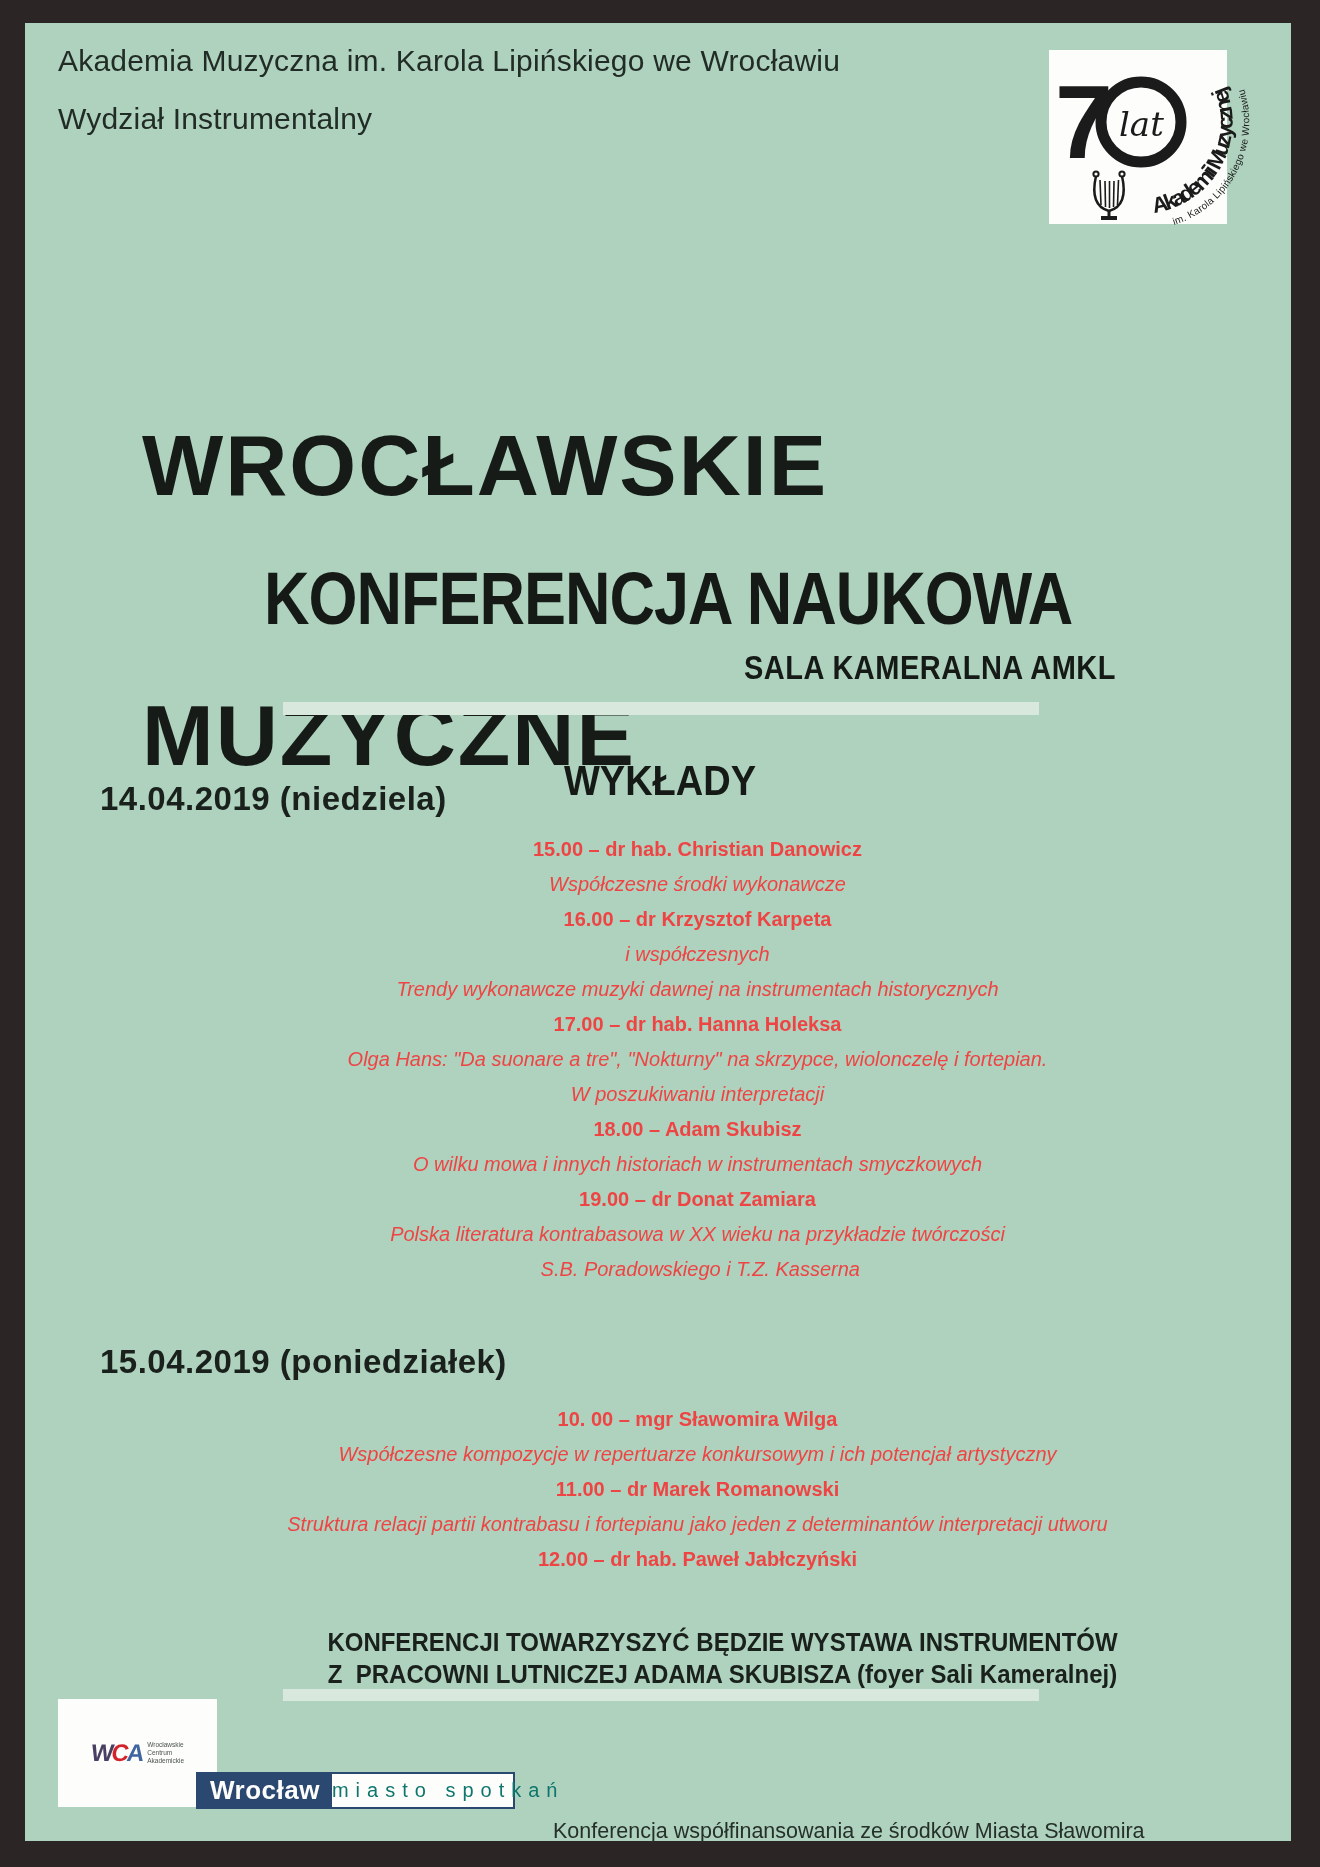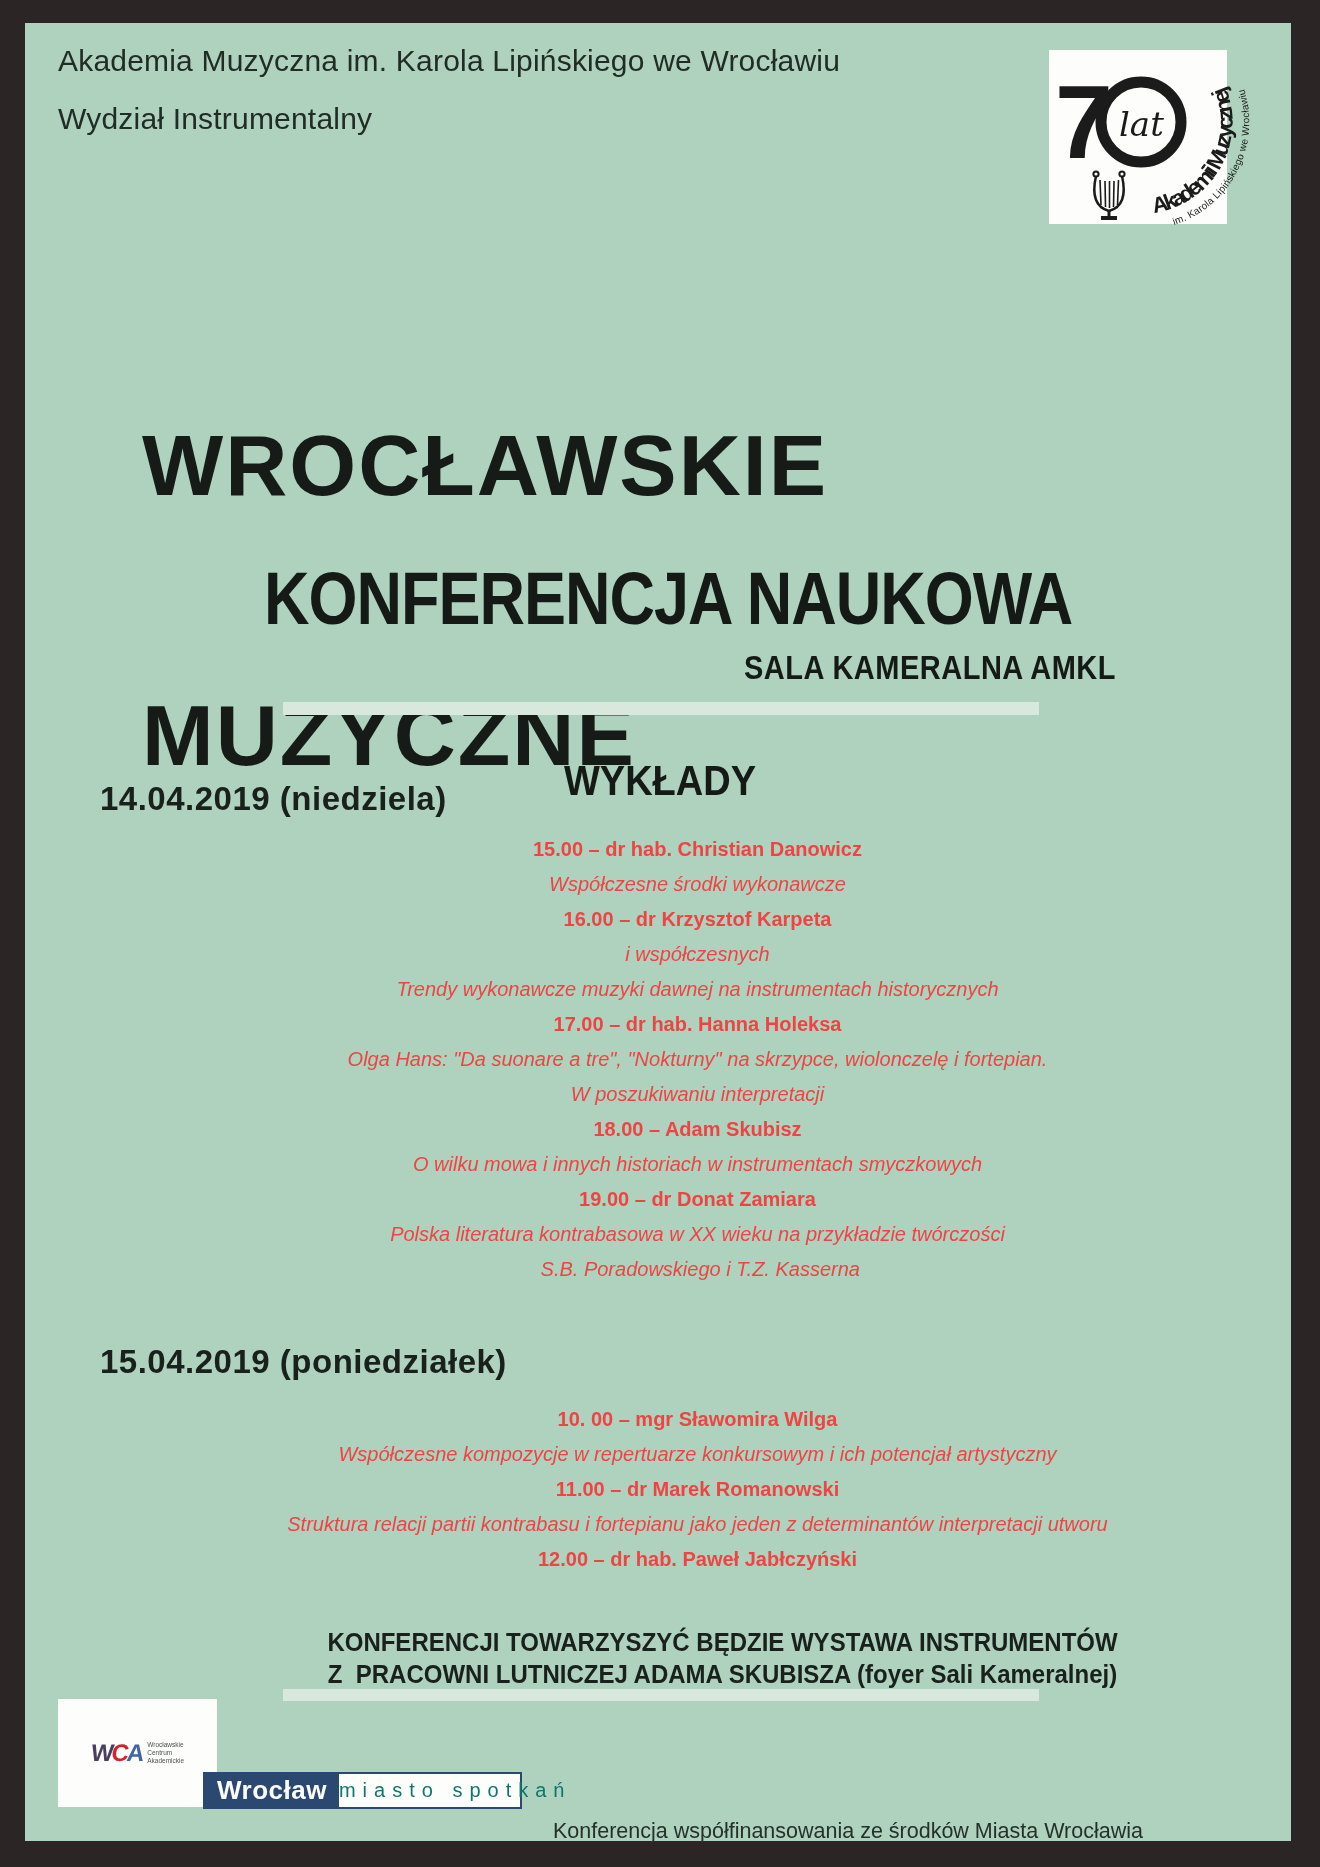--- a/index.html
+++ b/index.html
@@ -45,21 +45,21 @@
   .note div{white-space:pre;}
 
   .wca-box{left:58px;top:1699px;width:159px;height:108px;background:#fdfdfb;
            display:flex;align-items:center;justify-content:center;gap:5px;}
   .wca-letters{font-size:24px;font-weight:700;transform:skewX(-8deg);letter-spacing:-2px;}
   .wca-letters .w{color:#4a3f63;}
   .wca-letters .c{color:#d2232a;}
   .wca-letters .a{color:#41659f;}
   .wca-label{font-size:6.5px;line-height:8px;color:#4c5450;}
 
-  .city-logo{left:203px;top:1772px;width:319px;height:37px;background:#fdfdfb;
+  .city-logo{left:196px;top:1772px;width:319px;height:37px;background:#fdfdfb;
              border:2px solid #2b4871;box-sizing:border-box;display:flex;}
   .city-logo .name{background:#2b4871;color:#fdfdfb;font-weight:700;font-size:26px;
                    display:flex;align-items:center;padding:0 12px;letter-spacing:.5px;}
   .city-logo .tagline{flex:1;display:flex;align-items:center;justify-content:center;
                       color:#0f766e;font-size:20px;letter-spacing:7px;white-space:pre;}
 
   .caption{left:553px;top:1763px;font-size:21.5px;line-height:27.5px;color:#26302a;white-space:pre;}
 </style>
 </head>
 <body>
@@ -152,16 +152,16 @@
       <div>Akademickie</div>
     </div>
   </div>
 
   <div class="abs city-logo">
     <div class="name">Wrocław</div>
     <div class="tagline">miasto spotkań</div>
   </div>
 
   <div class="abs caption">
-    <div>Konferencja współfinansowania ze środków Miasta Wrocławia</div>
+    <div>Konferencja współfinansowania ze środków Miasta Sławomira</div>
     
   </div>
 </div>
 
 </body></html>

